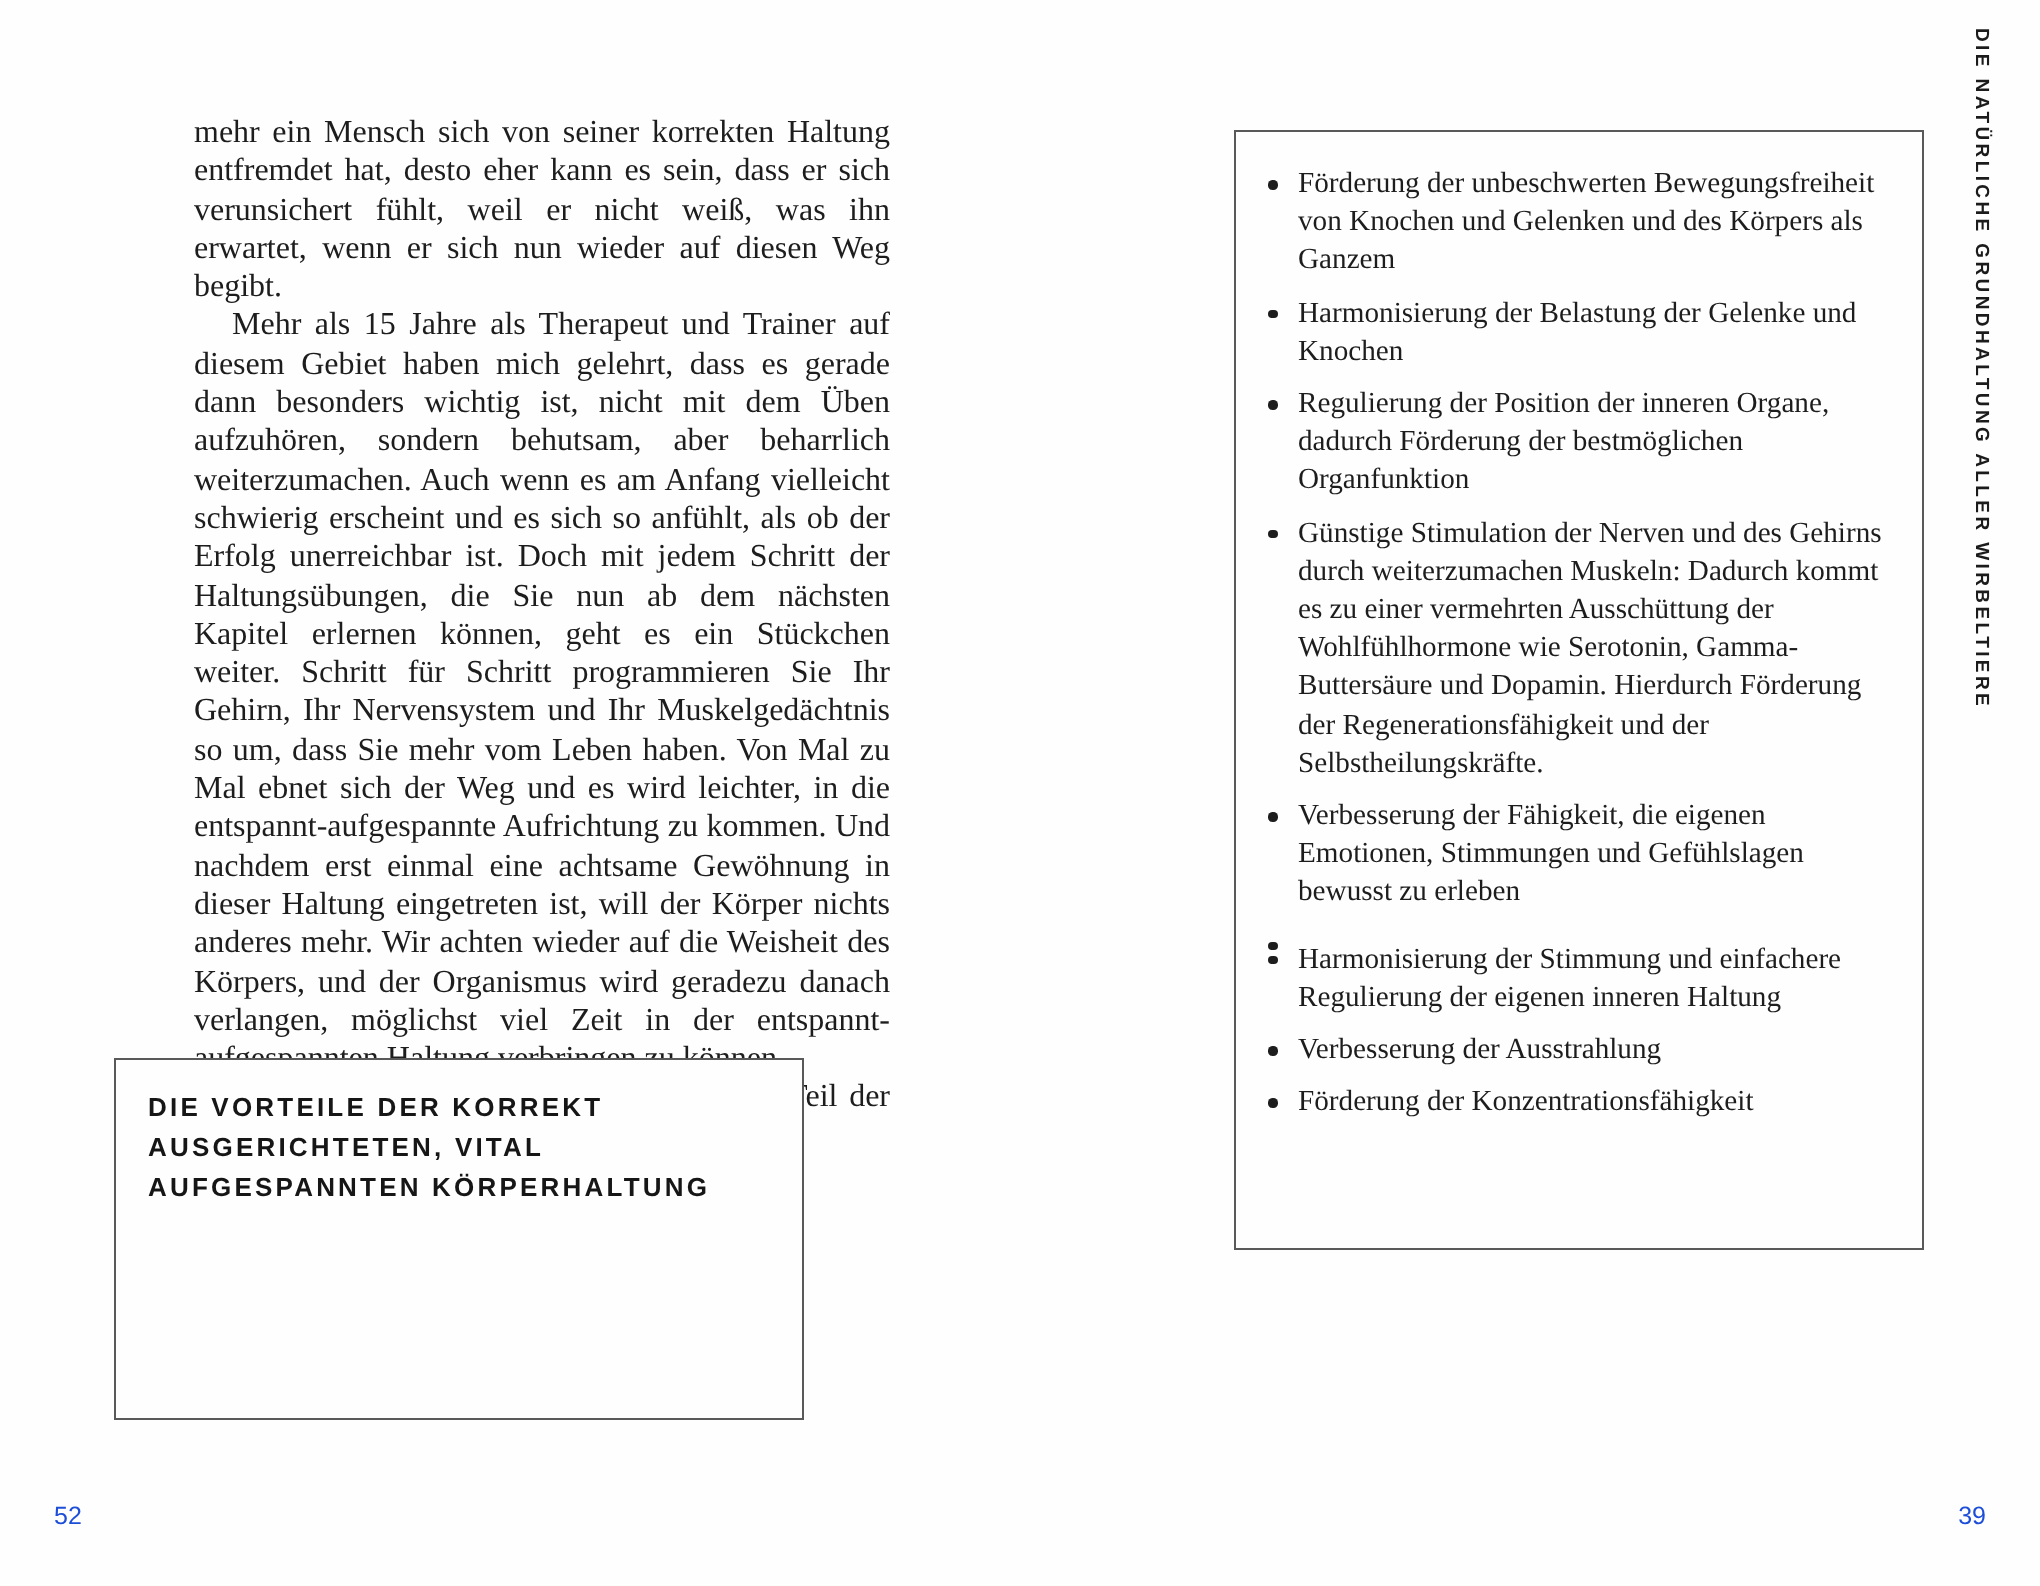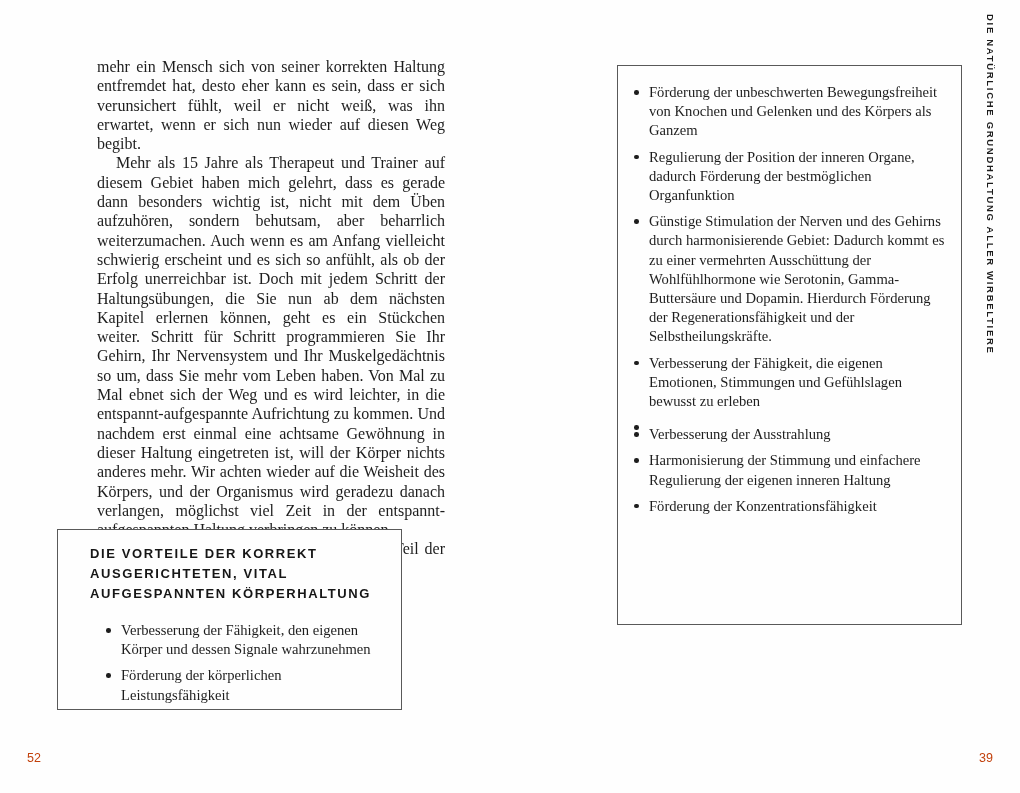--- a/index.html
+++ b/index.html
@@ -30,21 +30,21 @@
     position: absolute;
     box-sizing: border-box;
     border: 1.5px solid #595959;
     background: #fefefe;
   }
   .box-left {
     left: 57px;
     top: 529px;
     width: 345px;
     height: 181px;
-    padding: 14px 15px 0 32px;
+    padding: 14px 15px 0 16px;
   }
   .box-right {
     left: 617px;
     top: 65px;
     width: 345px;
     height: 560px;
     padding: 17px 15px 0 0;
   }
   .box-heading {
     font-family: "Liberation Sans", sans-serif;
@@ -89,82 +89,75 @@
     font-size: 9.5px;
     letter-spacing: 1.7px;
     color: #1b1b1b;
   }
   
   .pagenum {
     position: absolute;
     top: 751px;
     font-family: "Liberation Sans", sans-serif;
     font-size: 12.5px;
-    color: #c2410c;
+    color: #1d4ed8;
   }
   .pagenum.left { left: 27px; }
   .pagenum.right { right: 27px; }
 </style>
 </head>
 <body>
 
 <div class="spread">
 
   <div class="body-text">
     <p>mehr ein Mensch sich von seiner korrekten Haltung entfremdet hat, desto eher kann es sein, dass er sich verunsichert fühlt, weil er nicht weiß, was ihn erwartet, wenn er sich nun wieder auf diesen Weg begibt.</p>
     <p class="indent">Mehr als 15 Jahre als Therapeut und Trainer auf diesem Gebiet haben mich gelehrt, dass es gerade dann besonders wichtig ist, nicht mit dem Üben aufzuhören, sondern behutsam, aber beharrlich weiterzumachen. Auch wenn es am Anfang vielleicht schwierig erscheint und es sich so anfühlt, als ob der Erfolg unerreichbar ist. Doch mit jedem Schritt der Haltungsübungen, die Sie nun ab dem nächsten Kapitel erlernen können, geht es ein Stückchen weiter. Schritt für Schritt programmieren Sie Ihr Gehirn, Ihr Nervensystem und Ihr Muskelgedächtnis so um, dass Sie mehr vom Leben haben. Von Mal zu Mal ebnet sich der Weg und es wird leichter, in die entspannt-aufgespannte Aufrichtung zu kommen. Und nachdem erst einmal eine achtsame Gewöhnung in dieser Haltung eingetreten ist, will der Körper nichts anderes mehr. Wir achten wieder auf die Weisheit des Körpers, und der Organismus wird geradezu danach verlangen, möglichst viel Zeit in der entspannt-aufgespannten Haltung verbringen zu können.</p>
     <p class="indent">Zeit also, dass wir uns im nun folgenden Teil der Übungspraxis zuwenden.</p>
   </div>
 
   <div class="box box-left">
     <div class="box-heading">DIE VORTEILE DER KORREKT
 AUSGERICHTETEN, VITAL
 AUFGESPANNTEN KÖRPERHALTUNG</div>
-    <div class="bullets">
-
-    <div class="bullet">
-          <span class="dot"></span>
-          <span>Verbesserung der Fähigkeit, den eigenen Körper und dessen Signale wahrzunehmen</span>
-        </div>
-        <div class="bullet">
-          <span class="dot"></span>
-          <span>Förderung der körperlichen Leistungsfähigkeit</span>
-        </div>
-      </div>
   </div>
 
   <div class="box box-right">
     <div class="bullets">
 
     <div class="bullet">
           <span class="dot"></span>
           <span>Förderung der unbeschwerten Bewegungsfreiheit von Knochen und Gelenken und des Körpers als Ganzem</span>
         </div>
         <div class="bullet">
           <span class="dot"></span>
+          <span>Harmonisierung der Belastung der Gelenke und Knochen</span>
+        </div>
+        <div class="bullet">
+          <span class="dot"></span>
           <span>Regulierung der Position der inneren Organe, dadurch Förderung der bestmöglichen Organfunktion</span>
         </div>
         <div class="bullet">
           <span class="dot"></span>
-          <span>Günstige Stimulation der Nerven und des Gehirns durch harmonisierende Gebiet: Dadurch kommt es zu einer vermehrten Ausschüttung der Wohlfühlhormone wie Serotonin, Gamma-Buttersäure und Dopamin. Hierdurch Förderung der Regenerationsfähigkeit und der Selbstheilungskräfte.</span>
+          <span>Günstige Stimulation der Nerven und des Gehirns durch weiterzumachen Muskeln: Dadurch kommt es zu einer vermehrten Ausschüttung der Wohlfühlhormone wie Serotonin, Gamma-Buttersäure und Dopamin. Hierdurch Förderung der Regenerationsfähigkeit und der Selbstheilungskräfte.</span>
         </div>
         <div class="bullet">
           <span class="dot"></span>
           <span>Verbesserung der Fähigkeit, die eigenen Emotionen, Stimmungen und Gefühlslagen bewusst zu erleben</span>
         </div>
         <div class="bullet">
           <span class="dot"></span>
         </div>
         <div class="bullet">
           <span class="dot"></span>
-          <span>Verbesserung der Ausstrahlung</span>
+          <span>Harmonisierung der Stimmung und einfachere Regulierung der eigenen inneren Haltung</span>
         </div>
         <div class="bullet">
           <span class="dot"></span>
-          <span>Harmonisierung der Stimmung und einfachere Regulierung der eigenen inneren Haltung</span>
+          <span>Verbesserung der Ausstrahlung</span>
         </div>
         <div class="bullet">
           <span class="dot"></span>
           <span>Förderung der Konzentrationsfähigkeit</span>
         </div>
       </div>
   </div>
 
   <div class="running-head">DIE NATÜRLICHE GRUNDHALTUNG ALLER WIRBELTIERE</div>
 

